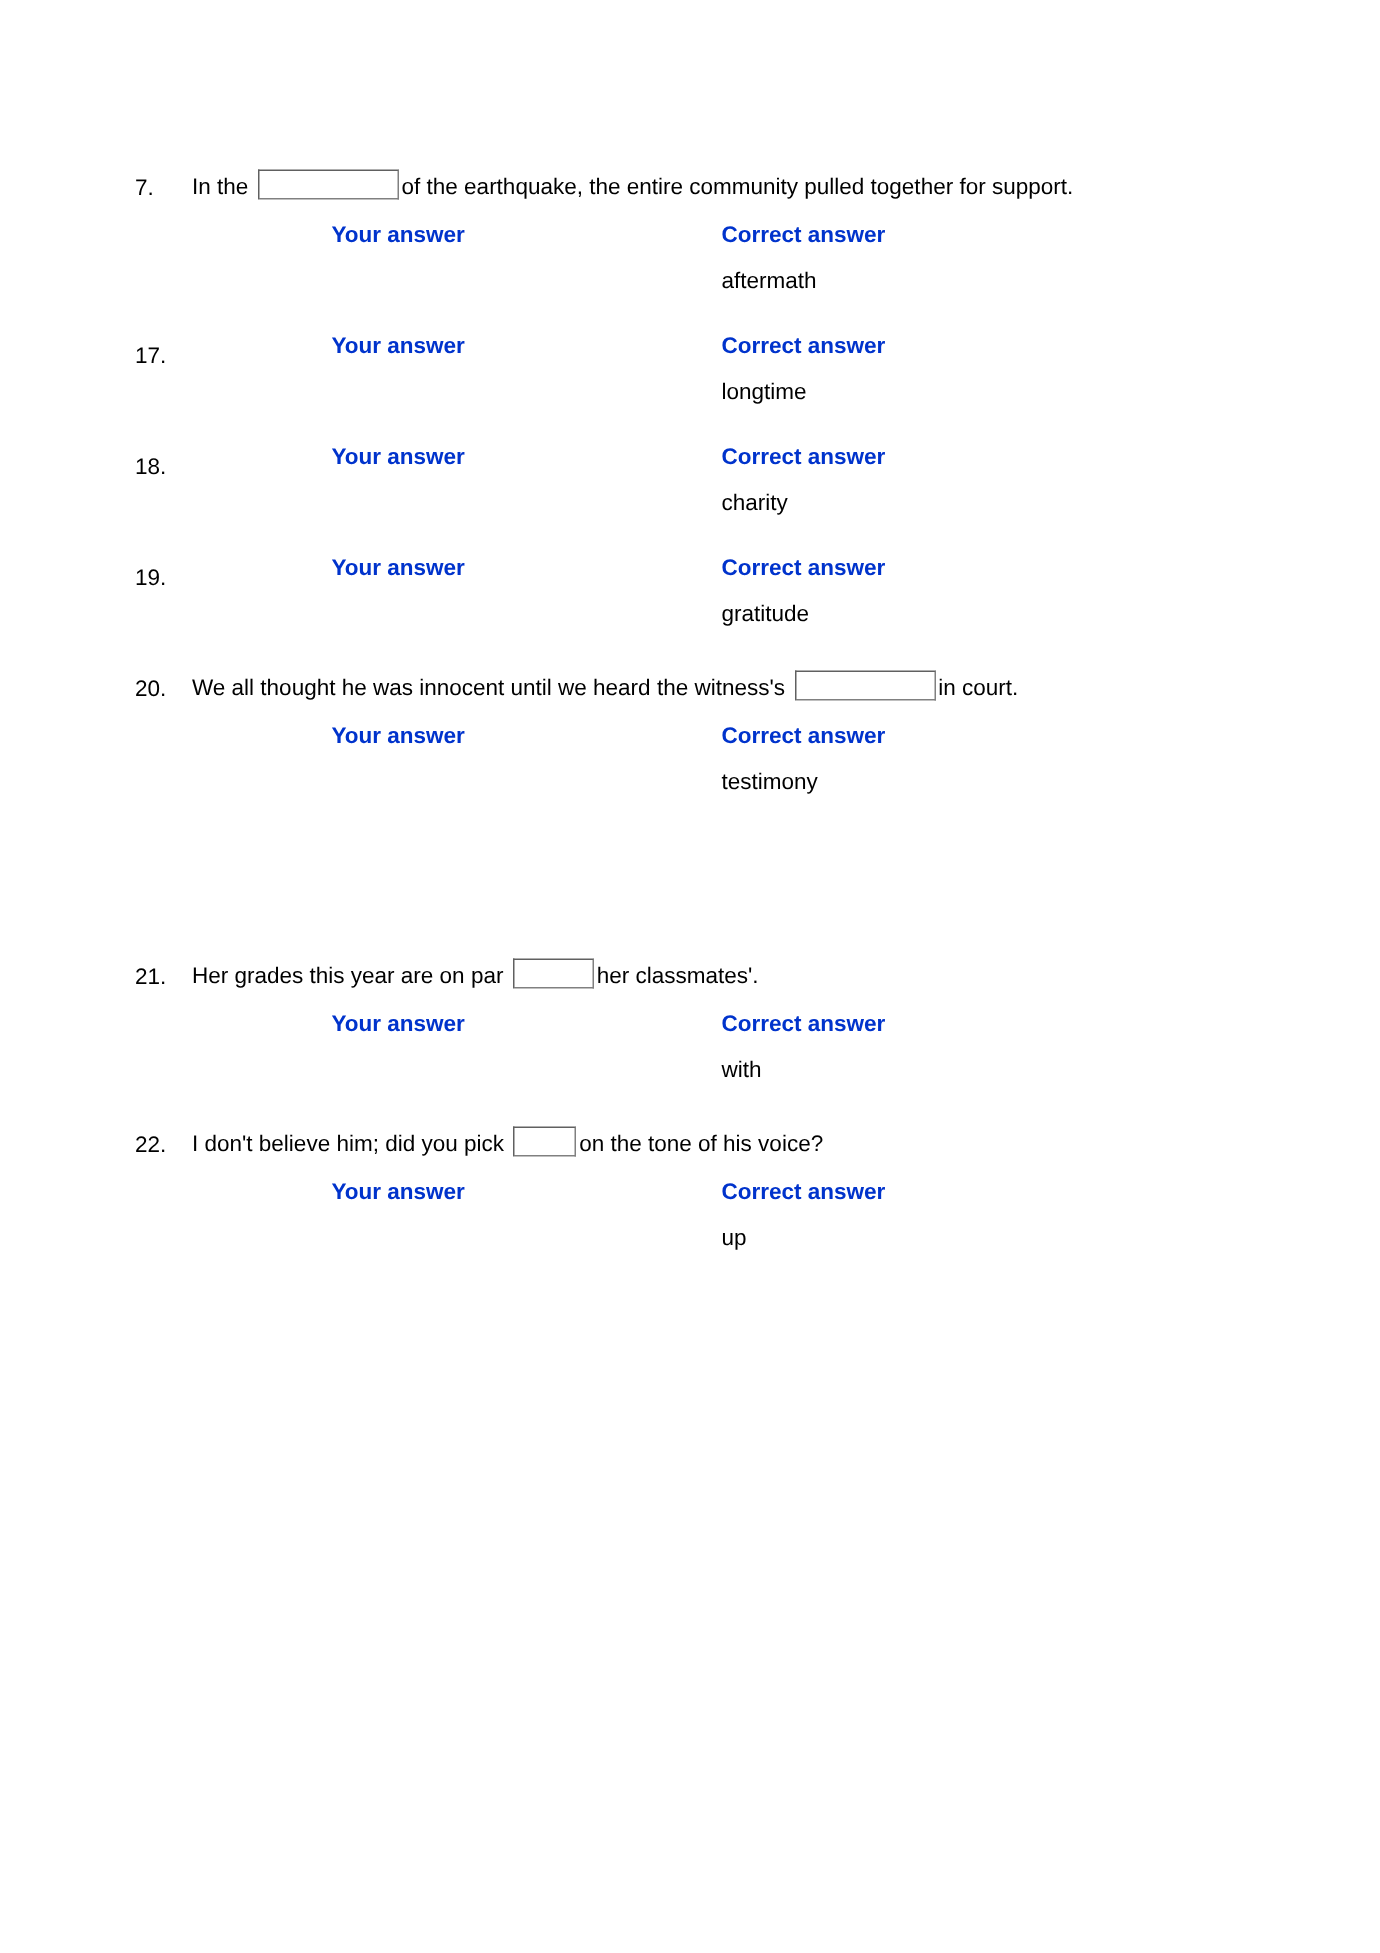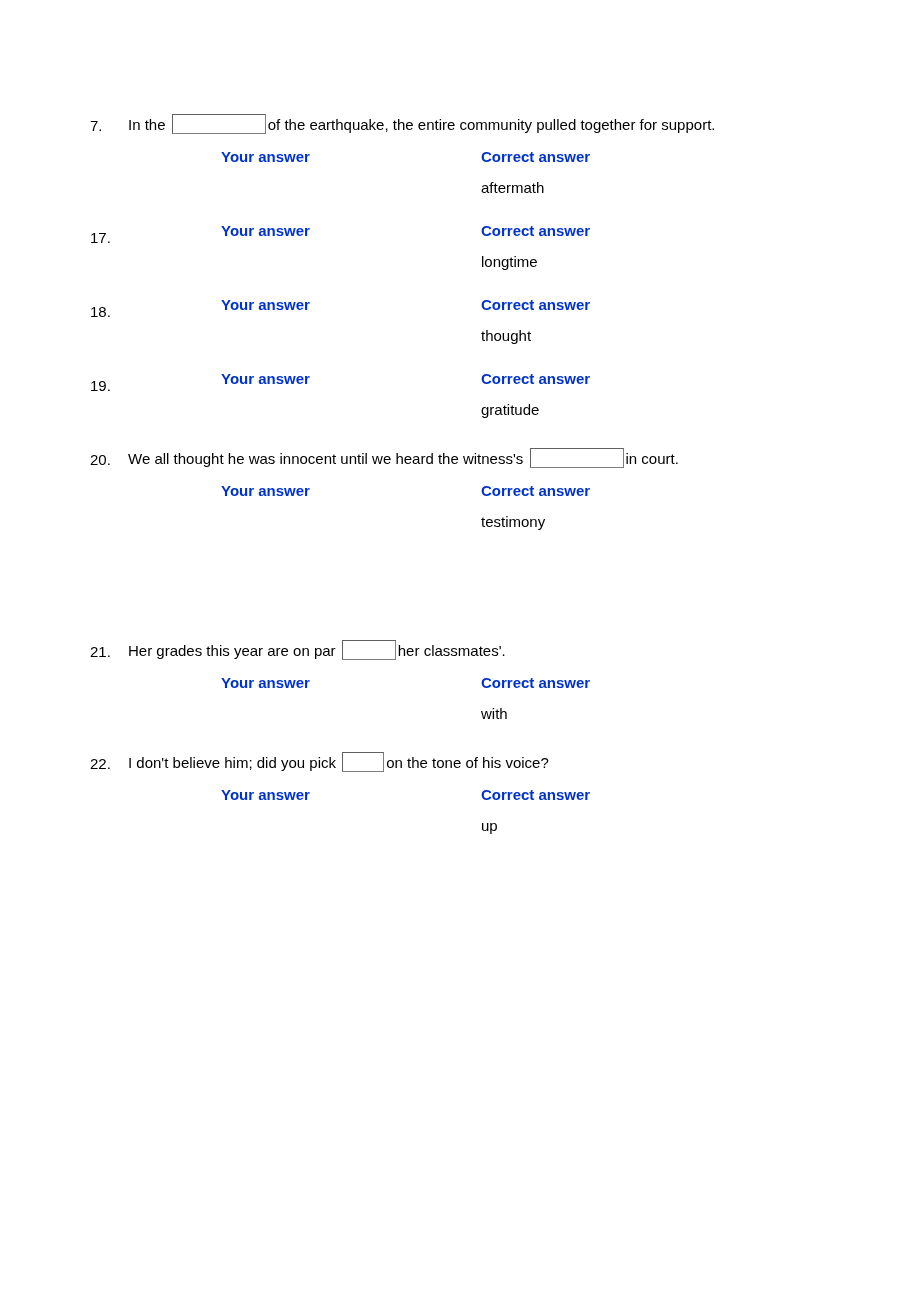--- a/index.html
+++ b/index.html
@@ -120,21 +120,21 @@
     <div class="question-block">
       <div class="question-row">
         <div class="q-number">18.</div>
         <div class="q-content">
           <div class="answer-row">
             <div class="answer-col answer-col-left">
               <div class="answer-header">Your answer</div>
             </div>
             <div class="answer-col">
               <div class="answer-header">Correct answer</div>
-              <div class="answer-value">thought</div>
+              <div class="answer-value">charity</div>
             </div>
           </div>
         </div>
       </div>
     </div>
     <div class="question-block">
       <div class="question-row">
         <div class="q-number">19.</div>
         <div class="q-content">
           <div class="answer-row">

